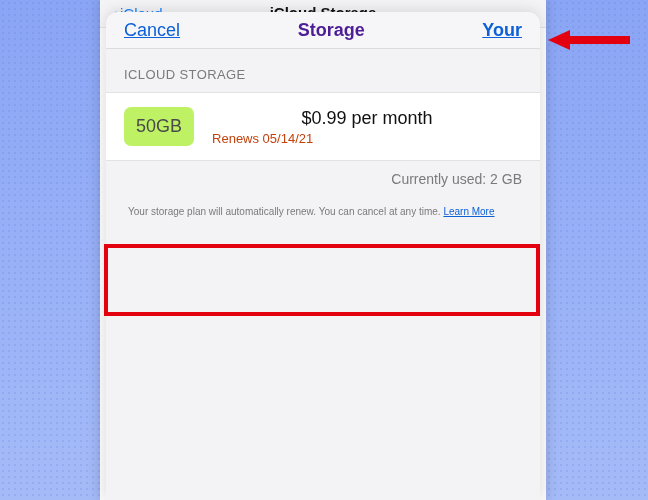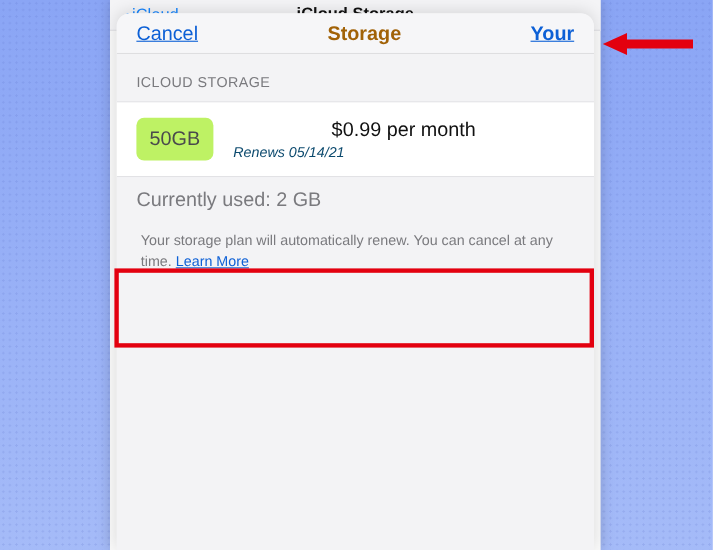--- a/index.html
+++ b/index.html
@@ -74,21 +74,21 @@
       border-bottom: 1px solid #dcdcde;
       display: flex;
       align-items: center;
       justify-content: space-between;
       padding: 0 18px;
       border-radius: 12px 12px 0 0;
     }
     .nav-title {
       font-weight: 600;
       font-size: 18px;
-      color: #a16207;
+      color: #4c1d95;
     }
     .link {
       color: #0d60d6;
       font-size: 18px;
       text-decoration: underline;
       cursor: pointer;
     }
     .link.bold { font-weight: 600; }
     .section-header {
       padding: 18px 18px 10px;
@@ -118,28 +118,28 @@
       margin-left: 18px;
       flex: 1;
     }
     .price {
       font-size: 18px;
       color: #111;
       text-align: center;
     }
     .renew {
       font-size: 13px;
-      color: #0c4a6e;
+      color: #c2410c;
       margin-top: 2px;
-      font-style: italic;
     }
     .subtext {
       padding: 10px 18px 0;
       color: #7a7a7e;
-      font-size: 18px;
+      font-size: 14px;
+      text-align: right;
     }
     .cell-selectable {
       position: relative;
     }
     .cell-label-blue {
       color: #0d60d6;
       font-size: 18px;
       margin-left: 18px;
       flex: 1;
     }
@@ -148,21 +148,21 @@
     }
     .checkmark svg { display:block; }
     .highlight-box {
       position: absolute;
       border: 4px solid #e3000f;
       pointer-events: none;
     }
     .footer-text {
       padding: 18px 22px 18px;
       color: #7a7a7e;
-      font-size: 13px;
+      font-size: 10px;
       line-height: 1.45;
     }
     .footer-text .learn {
       color: #0d60d6;
       text-decoration: underline;
       cursor: pointer;
     }
     .arrow {
       position: absolute;
       top: 28px;

